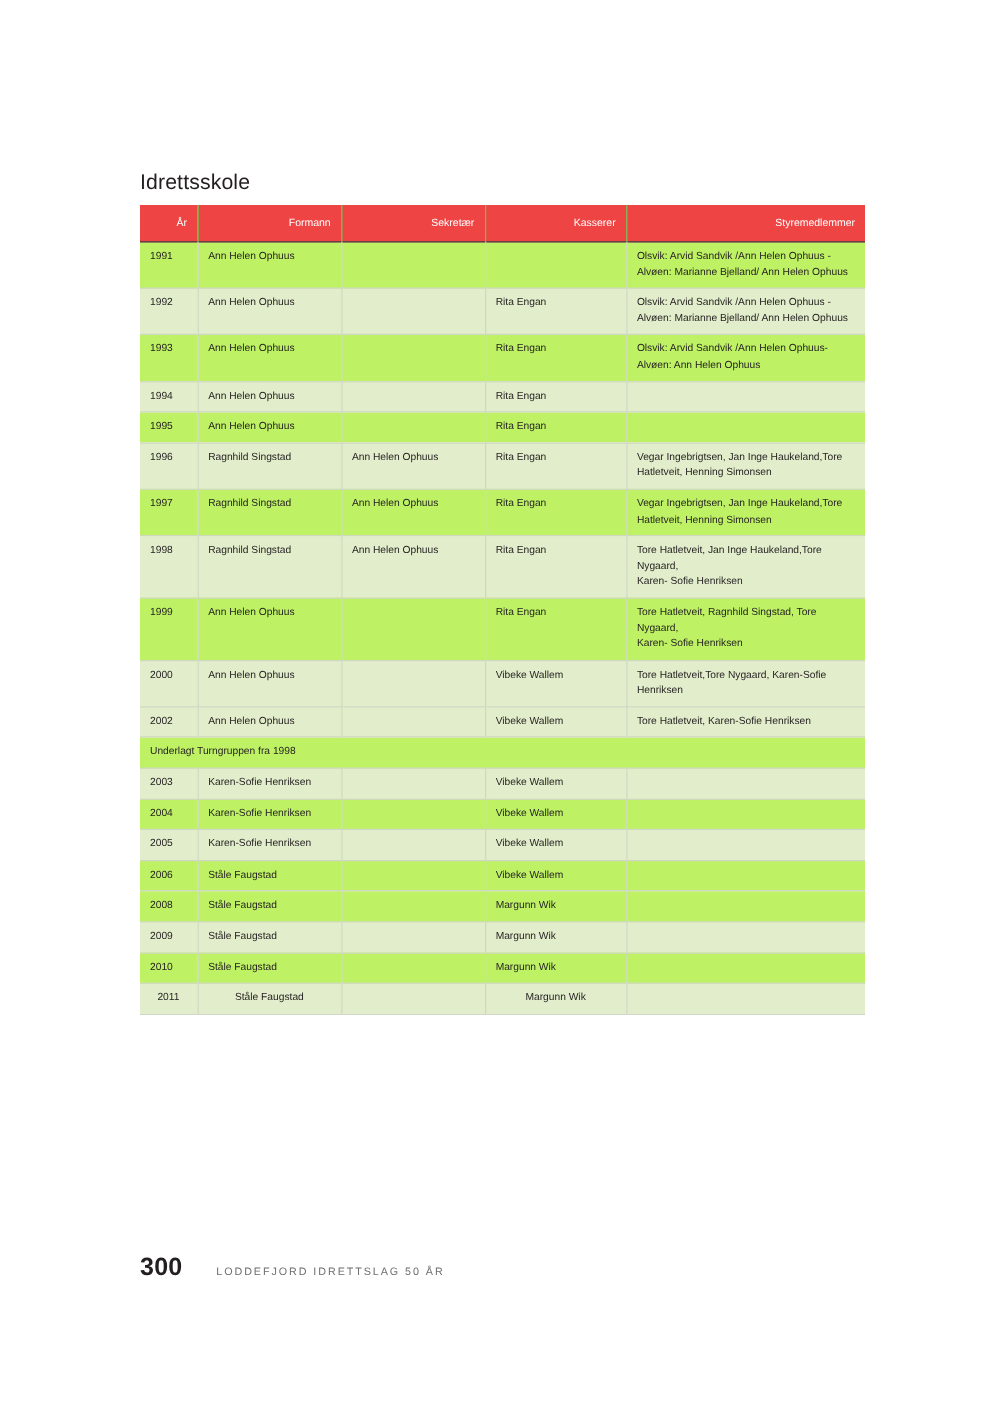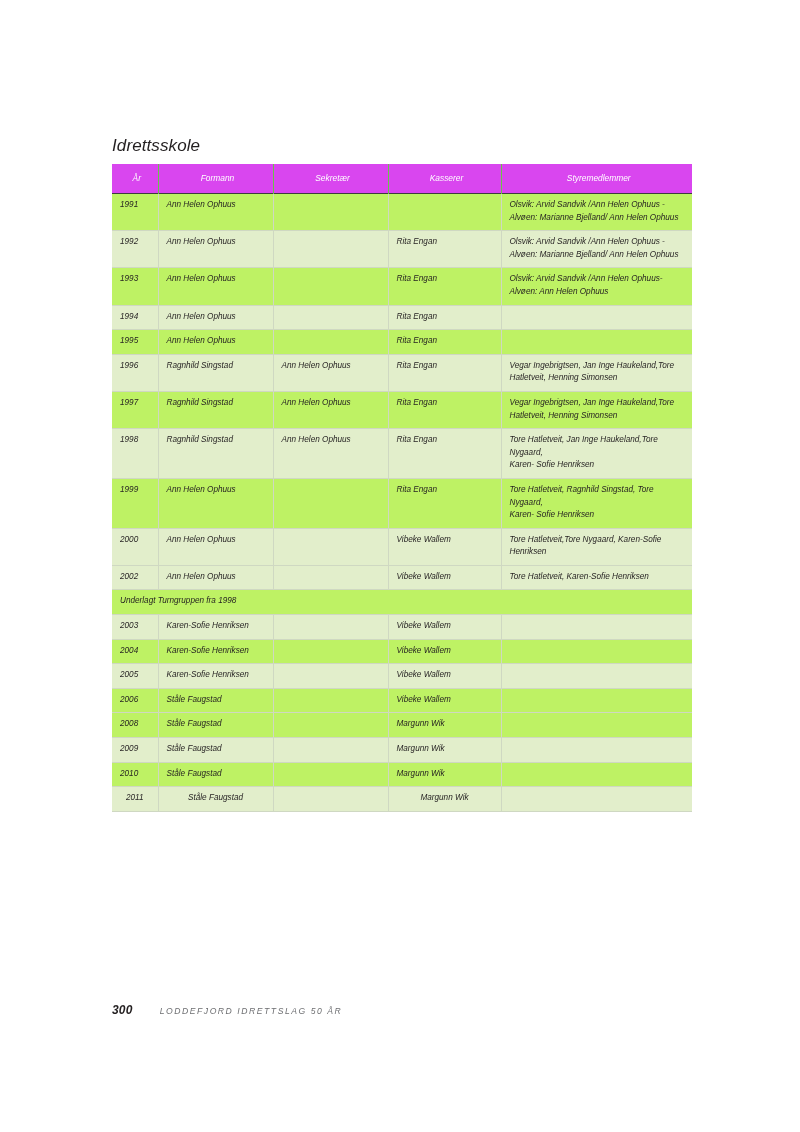--- a/index.html
+++ b/index.html
@@ -12,21 +12,20 @@
     background: #ffffff;
     font-family: "Liberation Sans", sans-serif;
     -webkit-font-smoothing: antialiased;
     overflow: hidden;
   }
   .page {
     position: relative;
     width: 646px;
     height: 1132px;
     box-sizing: border-box;
-    font-style: italic;
   }
   .page-title {
     position: absolute;
     left: 112px;
     top: 124px;
     font-size: 17px;
     font-weight: 400;
     color: #231f20;
     letter-spacing: 0.1px;
     line-height: 22px;
@@ -44,25 +43,25 @@
     font-size: 8.2px;
     color: #231f20;
   }
   table.roster col.c-year     { width: 46px; }
   table.roster col.c-formann  { width: 115px; }
   table.roster col.c-sekreter { width: 115px; }
   table.roster col.c-kasserer { width: 113px; }
   table.roster col.c-styre    { width: 191px; }
 
   table.roster thead th {
-    background: #d946ef;
+    background: #ef4444;
     color: #ffffff;
     font-size: 8.4px;
     font-weight: 400;
-    text-align: center;
+    text-align: right;
     padding: 9px 8px 10px 12px;
     vertical-align: top;
     border: none;
     border-right: 1px solid #6cc24a;
     height: 27px;
     box-sizing: border-box;
   }
   table.roster thead th:last-child { border-right: none; }
   table.roster thead tr { border-bottom: 1.4px solid #3d3d3d; }
 
@@ -91,21 +90,21 @@
   }
 
   .footer {
     position: absolute;
     left: 112px;
     top: 1003px;
     display: flex;
     align-items: baseline;
   }
   .footer-pageno {
-    font-size: 12px;
+    font-size: 20px;
     font-weight: 700;
     color: #231f20;
     letter-spacing: 0.2px;
   }
   .footer-label {
     margin-left: 27px;
     font-size: 8.6px;
     font-weight: 400;
     color: #6d6e71;
     letter-spacing: 1.55px;

